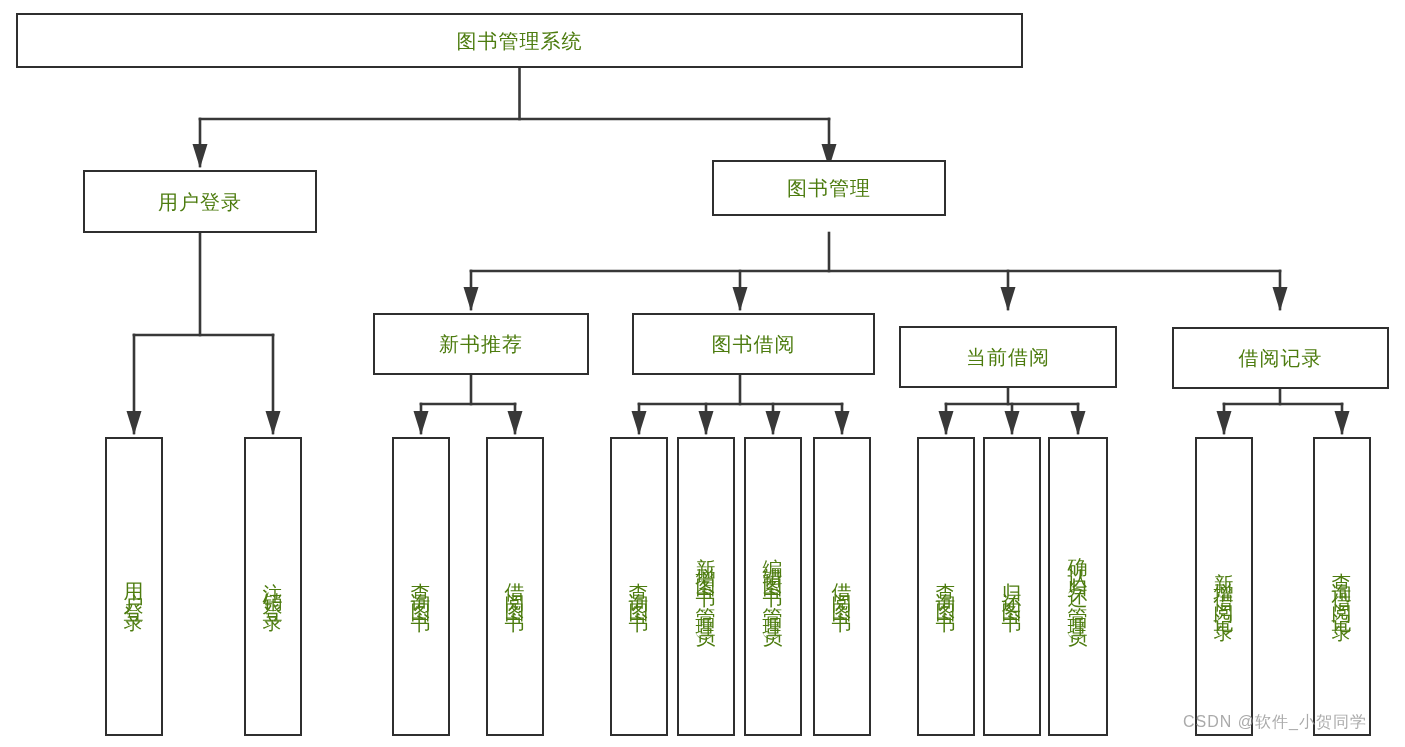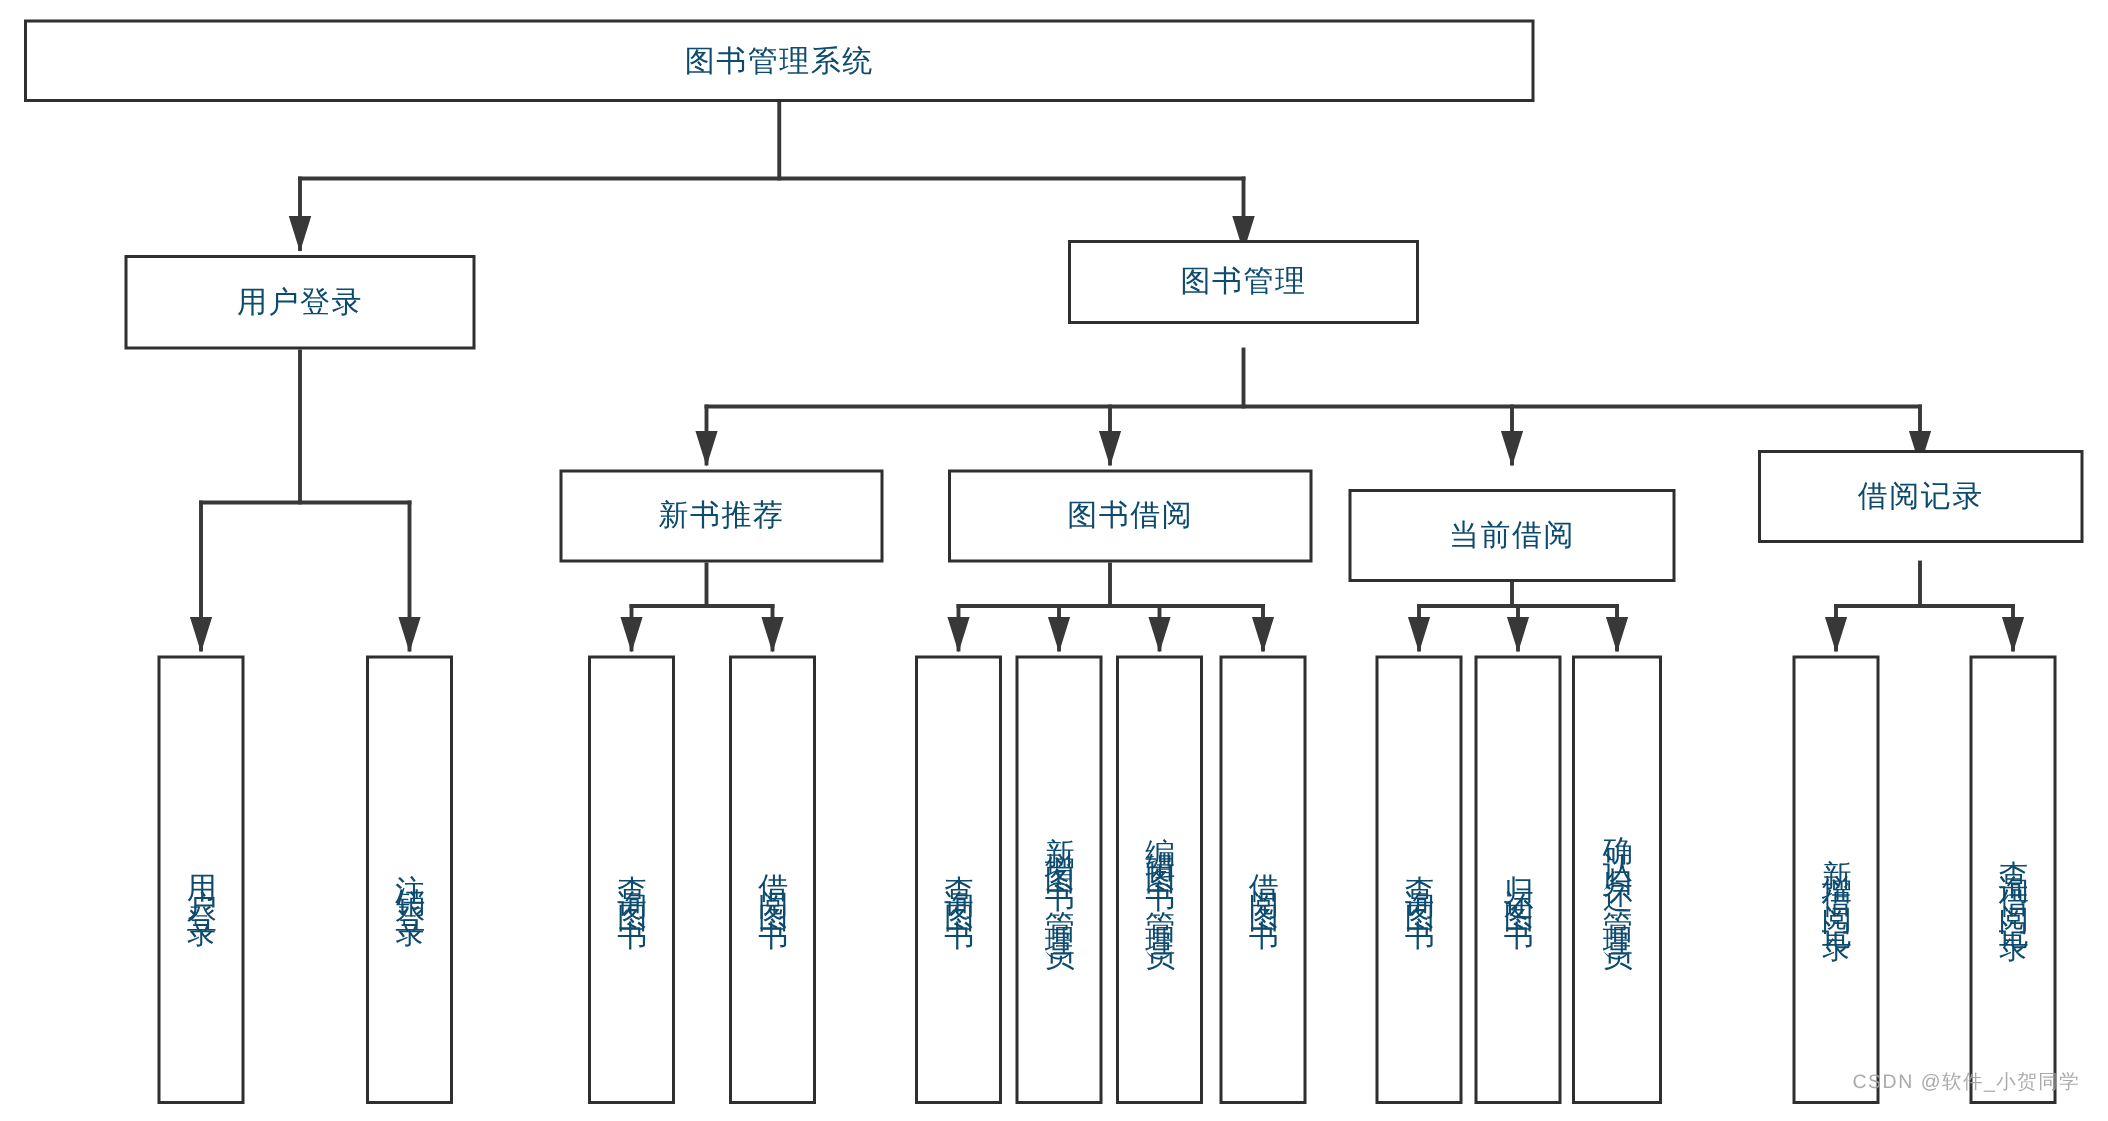--- a/index.html
+++ b/index.html
@@ -23,40 +23,40 @@
     pointer-events: none;
   }
   .box {
     position: absolute;
     box-sizing: border-box;
     border: 2.5px solid #2f2f2f;
     background: #ffffff;
     display: flex;
     align-items: center;
     justify-content: center;
-    color: #0c4a6e;
+    color: #4d7c0f;
     font-size: 20px;
     line-height: 1;
     z-index: 2;
   }
   .h-label {
     white-space: nowrap;
     letter-spacing: 1px;
   }
   .v-label {
     writing-mode: vertical-rl;
     text-orientation: mixed;
     letter-spacing: 0.5em;
     white-space: nowrap;
   }
   .watermark {
     position: absolute;
-    left: 1235px;
+    left: 1183px;
     top: 712px;
-    font-size: 13px;
+    font-size: 16px;
     color: rgba(158, 158, 158, 0.88);
     letter-spacing: 1px;
     white-space: nowrap;
     z-index: 3;
   }
 </style>
 </head>
 <body>
 
 <div class="stage">
@@ -124,21 +124,21 @@
 
   <div class="box" style="left:373px; top:313px; width:216px; height:62px">
     <span class="h-label">新书推荐</span>
   </div>
   <div class="box" style="left:632px; top:313px; width:243px; height:62px">
     <span class="h-label">图书借阅</span>
   </div>
   <div class="box" style="left:899px; top:326px; width:218px; height:62px">
     <span class="h-label">当前借阅</span>
   </div>
-  <div class="box" style="left:1172px; top:300px; width:217px; height:62px">
+  <div class="box" style="left:1172px; top:327px; width:217px; height:62px">
     <span class="h-label">借阅记录</span>
   </div>
 
   <div class="box" style="left:105px; top:437px; width:58px; height:299px">
     <span class="v-label">用户登录</span>
   </div>
   <div class="box" style="left:244px; top:437px; width:58px; height:299px">
     <span class="v-label">注销登录</span>
   </div>
 

